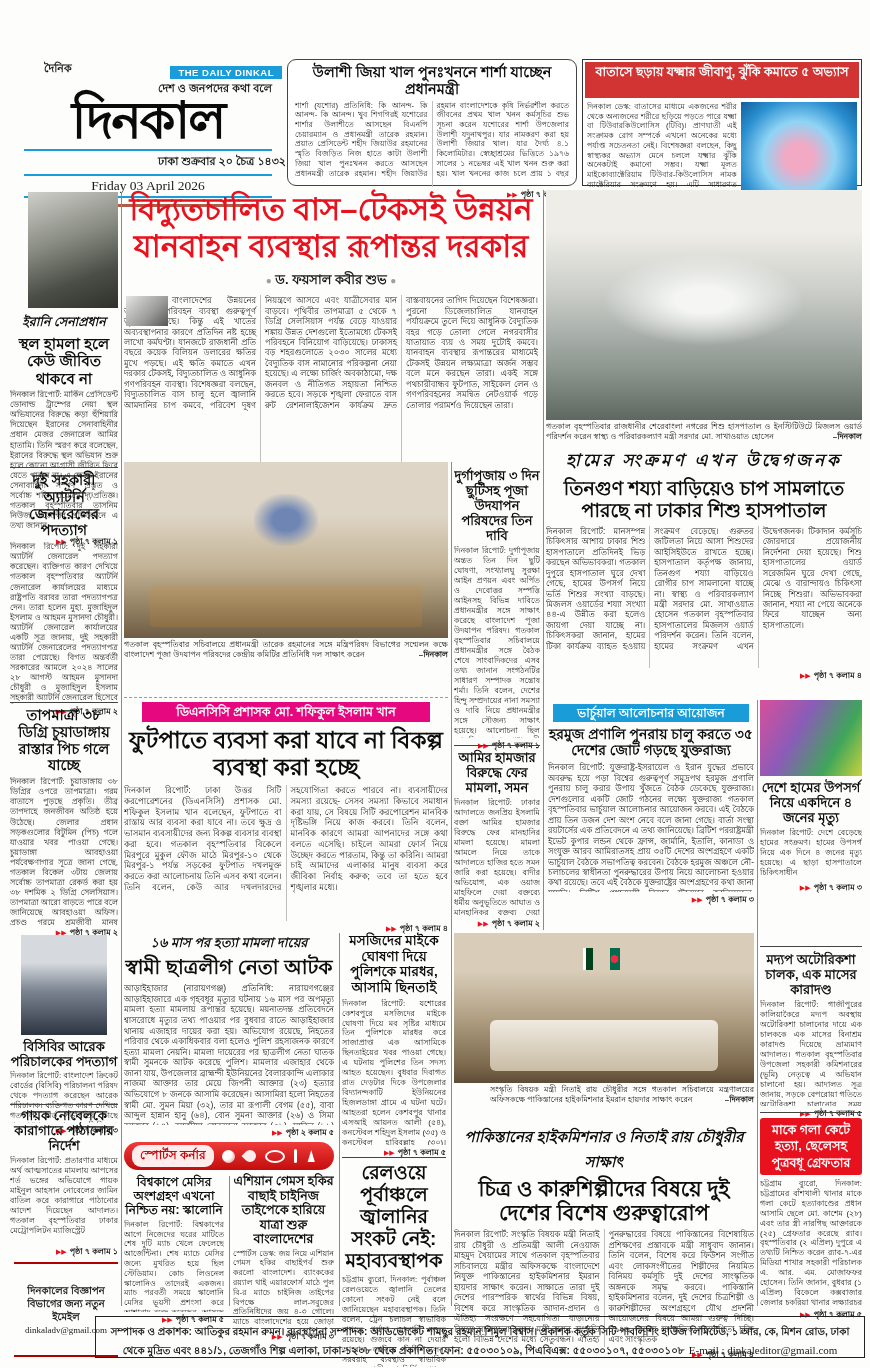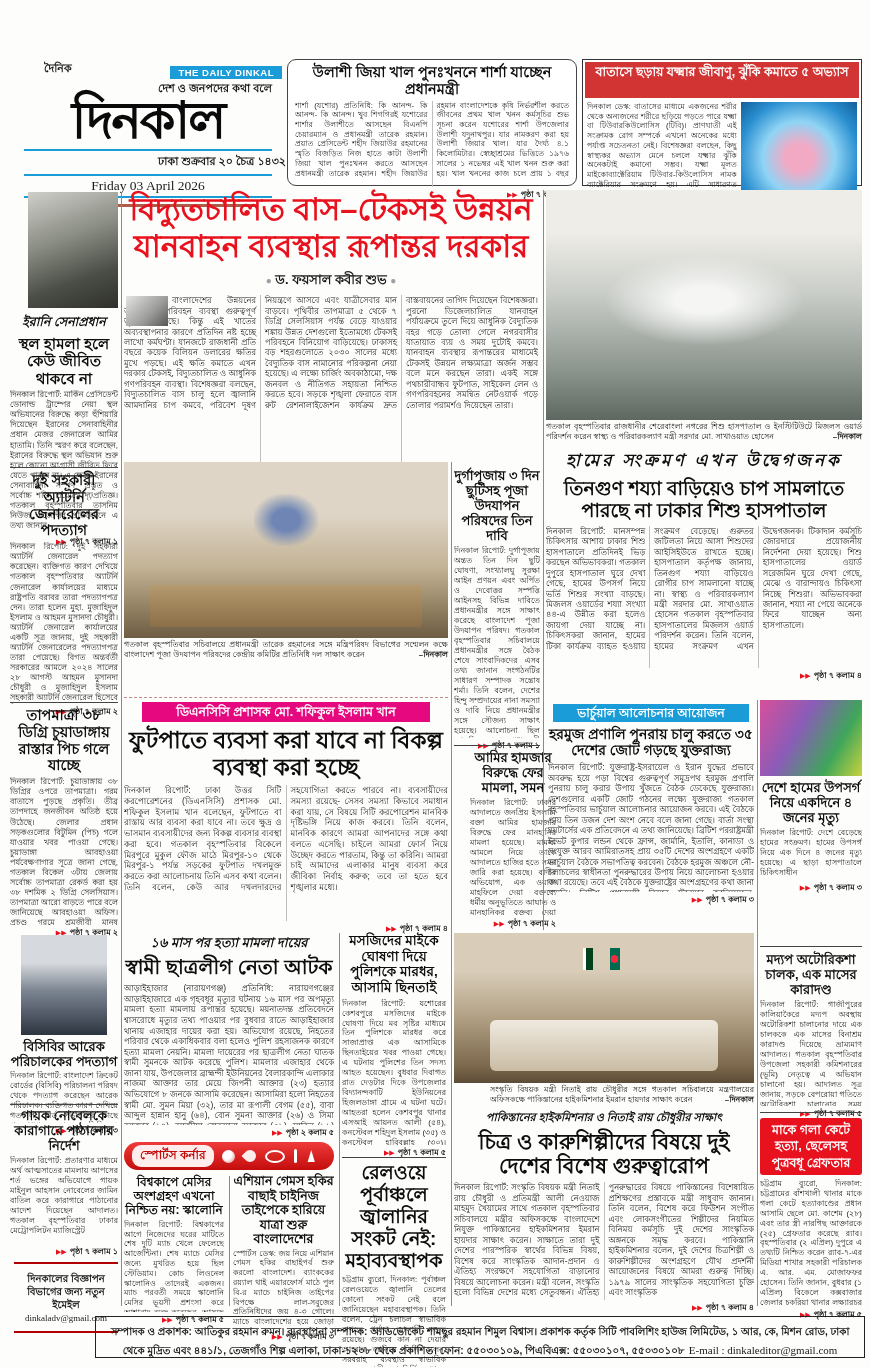--- a/index.html
+++ b/index.html
@@ -118,21 +118,21 @@
     <div class="bt cols2" style="height:136px;margin-top:5px;font-size:8.5px;">দিনকাল রিপোর্ট: ঢাকা উত্তর সিটি করপোরেশনের (ডিএনসিসি) প্রশাসক মো. শফিকুল ইসলাম খান বলেছেন, ফুটপাতে বা রাস্তায় আর ব্যবসা করা যাবে না। তবে ক্ষুদ্র ও ভাসমান ব্যবসায়ীদের জন্য বিকল্প ব্যবসার ব্যবস্থা করা হবে। গতকাল বৃহস্পতিবার বিকেলে মিরপুরে মুকুল ফৌজ মাঠে মিরপুর-১০ থেকে মিরপুর-১ পর্যন্ত সড়কের ফুটপাত দখলমুক্ত করতে করা আলোচনায় তিনি এসব কথা বলেন। তিনি বলেন, কেউ আর দখলদারদের সহযোগিতা করতে পারবে না। ব্যবসায়ীদের সমস্যা রয়েছে- সেসব সমস্যা কিভাবে সমাধান করা যায়, সে বিষয়ে সিটি করপোরেশন মানবিক দৃষ্টিভঙ্গি নিয়ে কাজ করবে। তিনি বলেন, মানবিক কারণে আমরা আপনাদের সঙ্গে কথা বলতে এসেছি। চাইলে আমরা ফোর্স নিয়ে উচ্ছেদ করতে পারতাম, কিন্তু তা করিনি। আমরা চাই আমাদের এলাকার মানুষ ব্যবসা করে জীবিকা নির্বাহ করুক; তবে তা হতে হবে শৃঙ্খলার মধ্যে।</div>
     <div class="more"><span class="jmp">▶▶</span><span>পৃষ্ঠা ৭ কলাম ৪</span></div>
   </div>
 
   <div class="abs" style="left:454px;top:468px;width:86px;">
     <div class="hl" style="font-size:13px;">দুর্গাপূজায় ৩ দিন ছুটিসহ পূজা উদযাপন পরিষদের তিন দাবি</div>
     <div class="bt" style="font-size:7.9px;height:192px;margin-top:3px;">দিনকাল রিপোর্ট: দুর্গাপূজায় অন্তত তিন দিন ছুটি ঘোষণা, সংখ্যালঘু সুরক্ষা আইন প্রণয়ন এবং অর্পিত ও দেবোত্তর সম্পত্তি আইনসহ বিভিন্ন দাবিতে প্রধানমন্ত্রীর সঙ্গে সাক্ষাৎ করেছে বাংলাদেশ পূজা উদযাপন পরিষদ। গতকাল বৃহস্পতিবার সচিবালয়ে প্রধানমন্ত্রীর সঙ্গে বৈঠক শেষে সাংবাদিকদের এসব তথ্য জানান সংগঠনটির সাধারণ সম্পাদক সন্তোষ শর্মা। তিনি বলেন, দেশের হিন্দু সম্প্রদায়ের নানা সমস্যা ও দাবি নিয়ে প্রধানমন্ত্রীর সঙ্গে সৌজন্য সাক্ষাৎ হয়েছে। আলোচনা ছিল আন্তরিক এবং প্রধানমন্ত্রী সব বিষয় মনোযোগ দিয়ে শুনে পর্যায়ক্রমে সমাধানের আশ্বাস দিয়েছেন। সন্তোষ শর্মা জানান, বৈঠকে জাতীয় জীবনের বিভিন্ন ক্ষেত্রে</div>
     <div class="more"><span class="jmp">▶▶</span><span>পৃষ্ঠা ৭ কলাম ১</span></div>
   </div>
 
-  <div class="abs" style="left:454px;top:750px;width:86px;margin-left:16px;">
+  <div class="abs" style="left:454px;top:750px;width:86px;">
     <div class="hl" style="font-size:13px;">আমির হামজার বিরুদ্ধে ফের মামলা, সমন</div>
     <div class="bt" style="font-size:7.9px;height:118px;margin-top:3px;">দিনকাল রিপোর্ট: ঢাকার আদালতে জনপ্রিয় ইসলামি বক্তা আমির হামজার বিরুদ্ধে ফের মানহানির মামলা হয়েছে। মামলা আমলে নিয়ে তাকে আদালতে হাজির হতে সমন জারি করা হয়েছে। বাদীর অভিযোগ, এক ওয়াজ মাহফিলে দেয়া বক্তব্যে ধর্মীয় অনুভূতিতে আঘাত ও মানহানিকর বক্তব্য দেয়া হয়েছে। আদালত আগামী ধার্য তারিখে তাকে হাজির হওয়ার নির্দেশ দিয়েছেন।</div>
     <div class="more"><span class="jmp">▶▶</span><span>পৃষ্ঠা ৭ কলাম ২</span></div>
   </div>
 
   <div class="abs" style="left:548px;top:704px;width:206px;">
     <div class="banner" style="background:#1a9cd8;height:18px;line-height:19px;font-size:12px;width:196px;margin:0 auto;">ভার্চুয়াল আলোচনার আয়োজন</div>
     <div class="hl" style="font-size:14px;margin-top:4px;">হরমুজ প্রণালি পুনরায় চালু করতে ৩৫ দেশের জোট গড়ছে যুক্তরাজ্য</div>
     <div class="bt" style="height:130px;margin-top:4px;">দিনকাল রিপোর্ট: যুক্তরাষ্ট্র-ইসরায়েল ও ইরান যুদ্ধের প্রভাবে অবরুদ্ধ হয়ে পড়া বিশ্বের গুরুত্বপূর্ণ সমুদ্রপথ হরমুজ প্রণালি পুনরায় চালু করার উপায় খুঁজতে বৈঠক ডেকেছে যুক্তরাজ্য। দেশগুলোর একটি জোট গঠনের লক্ষ্যে যুক্তরাজ্য গতকাল বৃহস্পতিবার ভার্চুয়াল আলোচনার আয়োজন করবে। এই বৈঠকে প্রায় তিন ডজন দেশ অংশ নেবে বলে জানা গেছে। বার্তা সংস্থা রয়টার্সের এক প্রতিবেদনে এ তথ্য জানিয়েছে। ব্রিটিশ পররাষ্ট্রমন্ত্রী ইভেট কুপার লন্ডন থেকে ফ্রান্স, জার্মানি, ইতালি, কানাডা ও সংযুক্ত আরব আমিরাতসহ প্রায় ৩৫টি দেশের অংশগ্রহণে একটি ভার্চুয়াল বৈঠকে সভাপতিত্ব করবেন। বৈঠকে হরমুজ অঞ্চলে নৌ-চলাচলের স্বাধীনতা পুনরুদ্ধারের উপায় নিয়ে আলোচনা হওয়ার কথা রয়েছে। তবে এই বৈঠকে যুক্তরাষ্ট্রের অংশগ্রহণের কথা জানা যায়নি। ব্রিটিশ প্রধানমন্ত্রী কিয়ার স্টারমার জানিয়েছেন, পররাষ্ট্রমন্ত্রী ইভেট কুপারের সভাপতিত্বে এই বৈঠকে নৌ-চলাচলের</div>
     <div class="more"><span class="jmp">▶▶</span><span>পৃষ্ঠা ৭ কলাম ৩</span></div>
@@ -157,21 +157,21 @@
     <div class="bt" style="font-size:7.9px;height:52px;margin-top:2px;">দিনকাল রিপোর্ট: বাংলাদেশ ক্রিকেট বোর্ডের (বিসিবি) পরিচালনা পরিষদ থেকে পদত্যাগ করেছেন আরেক পরিচালক। ব্যক্তিগত কারণ দেখিয়ে গতকাল বোর্ড সভাপতির কাছে পদত্যাগপত্র জমা দেন তিনি। এ নিয়ে চলতি মেয়াদে বোর্ডের তিনজন পরিচালক দায়িত্ব ছাড়লেন।</div>
     <div class="more"><span class="jmp">▶▶</span><span>পৃষ্ঠা ৭ কলাম ৩</span></div>
   </div>
 
   <div class="abs" style="left:10px;top:1108px;width:108px;">
     <div class="hl" style="font-size:13px;">গায়ক নোবেলকে কারাগারে পাঠানোর নির্দেশ</div>
     <div class="bt" style="font-size:7.9px;height:88px;margin-top:3px;">দিনকাল রিপোর্ট: প্রতারণার মাধ্যমে অর্থ আত্মসাতের মামলায় আপসের শর্ত ভঙ্গের অভিযোগে গায়ক মাইনুল আহসান নোবেলের জামিন বাতিল করে কারাগারে পাঠানোর আদেশ দিয়েছেন আদালত। গতকাল বৃহস্পতিবার ঢাকার মেট্রোপলিটন ম্যাজিস্ট্রেট</div>
     <div class="more"><span class="jmp">▶▶</span><span>পৃষ্ঠা ৭ কলাম ১</span></div>
   </div>
 
-  <div class="abs" style="left:14px;top:1262px;width:100px;border-top:2px solid #b00000;border-bottom:2px solid #b00000;padding:8px 2px;text-align:center;">
+  <div class="abs" style="left:14px;top:1262px;width:100px;border-top:2px solid #b00000;border-bottom:2px solid #b00000;padding:20px 2px;text-align:center;">
     <div style="font-size:10px;font-weight:bold;line-height:1.3;">দিনকালের বিজ্ঞাপন বিভাগের জন্য নতুন ইমেইল</div>
     <div class="serif" style="font-size:9px;margin-top:2px;">dinkaladv@gmail.com</div>
   </div>
 
   <div class="abs" style="left:124px;top:933px;width:210px;">
     <div class="kicker" style="font-size:13px;">১৬ মাস পর হত্যা মামলা দায়ের</div>
     <div class="hl" style="font-size:20px;margin-top:2px;">স্বামী ছাত্রলীগ নেতা আটক</div>
     <div class="bt" style="font-size:8.4px;height:142px;margin-top:4px;">আড়াইহাজার (নারায়ণগঞ্জ) প্রতিনিধি: নারায়ণগঞ্জের আড়াইহাজারে এক গৃহবধূর মৃত্যুর ঘটনায় ১৬ মাস পর অপমৃত্যু মামলা হত্যা মামলায় রূপান্তর হয়েছে। ময়নাতদন্ত প্রতিবেদনে শ্বাসরোধে মৃত্যুর তথ্য পাওয়ার পর বুধবার রাতে আড়াইহাজার থানায় এজাহার দায়ের করা হয়। অভিযোগ রয়েছে, নিহতের পরিবার থেকে একাধিকবার বলা হলেও পুলিশ রহস্যজনক কারণে হত্যা মামলা নেয়নি। মামলা দায়েরের পর ছাত্রলীগ নেতা ঘাতক স্বামী সুমনকে আটক করেছে পুলিশ। মামলার এজাহার থেকে জানা যায়, উপজেলার ব্রাহ্মন্দী ইউনিয়নের বৈলারকান্দি এলাকার নাজমা আক্তার তার মেয়ে জিপনী আক্তার (২৩) হত্যার অভিযোগে ৮ জনকে আসামি করেছেন। আসামিরা হলো নিহতের স্বামী মো. সুমন মিয়া (৩২), তার মা রূপালী বেগম (৫৫), বাবা আব্দুল হান্নান হানু (৬৪), বোন সুমনা আক্তার (২৬) ও সিমা আক্তার (২৪), আত্মীয়া রোকসানা আক্তার (৩৯), সাকিন (১৯) এবং মাইনুল হক (২৮)। প্রধান আসামি সুমন মিয়া সরকারি সফর আলী কলেজের সাবেক জিএস ও ছাত্রলীগ নেতা। এজাহারে বলা হয়, ২০২৩ সালের ৭ জুলাই পারিবারিকভাবে জিপনীর সঙ্গে সুমনের বিয়ে হয়। বিয়ের পর থেকে যৌতুকের দাবিতে তাকে শারীরিক ও মানসিক</div>
     <div class="more"><span class="jmp">▶▶</span><span>পৃষ্ঠা ২ কলাম ৫</span></div>
   </div>
@@ -211,21 +211,21 @@
     <div class="more"><span class="jmp">▶▶</span><span>পৃষ্ঠা ৭ কলাম ১</span></div>
   </div>
 
   <div class="abs" style="left:454px;top:933px;width:300px;">
     <div class="photo" style="width:300px;height:150px;background:linear-gradient(#d9cdb9 0 25%,#b3a286 55%,#7d6a4e 88%,#5d4c36);">
       <div style="position:absolute;left:43%;top:10%;width:10px;height:22px;background:linear-gradient(90deg,#fff 30%,#01411c 30%);"></div>
       <div style="position:absolute;left:52%;top:10%;width:10px;height:22px;background:radial-gradient(circle at 45% 50%,#f42a41 0 32%,#006a4e 33%);"></div>
       <div style="position:absolute;left:12%;bottom:8%;width:76%;height:34%;background:linear-gradient(#efe9df,#c9bca4);border-radius:6px;"></div>
     </div>
     <div class="caption" style="margin-top:2px;margin-left:36px;"><span>সংস্কৃতি বিষয়ক মন্ত্রী নিতাই রায় চৌধুরীর সঙ্গে গতকাল সচিবালয়ে মন্ত্রণালয়ের অফিসকক্ষে পাকিস্তানের হাইকমিশনার ইমরান হায়দার সাক্ষাৎ করেন</span> <span class="credit">–দিনকাল</span></div>
-    <div class="kicker" style="font-size:11px;margin-top:4px;">পাকিস্তানের হাইকমিশনার ও নিতাই রায় চৌধুরীর সাক্ষাৎ</div>
+    <div class="kicker" style="font-size:15px;margin-top:20px;">পাকিস্তানের হাইকমিশনার ও নিতাই রায় চৌধুরীর সাক্ষাৎ</div>
     <div class="hl" style="font-size:21px;margin-top:2px;">চিত্র ও কারুশিল্পীদের বিষয়ে দুই দেশের বিশেষ গুরুত্বারোপ</div>
     <div class="bt cols2" style="height:118px;margin-top:4px;">দিনকাল রিপোর্ট: সংস্কৃতি বিষয়ক মন্ত্রী নিতাই রায় চৌধুরী ও প্রতিমন্ত্রী আলী নেওয়াজ মাহমুদ খৈয়ামের সাথে গতকাল বৃহস্পতিবার সচিবালয়ে মন্ত্রীর অফিসকক্ষে বাংলাদেশে নিযুক্ত পাকিস্তানের হাইকমিশনার ইমরান হায়দার সাক্ষাৎ করেন। সাক্ষাতে তারা দুই দেশের পারস্পরিক স্বার্থের বিভিন্ন বিষয়, বিশেষ করে সাংস্কৃতিক আদান-প্রদান ও ঐতিহ্য সংরক্ষণে সহযোগিতা বাড়ানোর বিষয়ে আলোচনা করেন। মন্ত্রী বলেন, সংস্কৃতি হলো বিভিন্ন দেশের মধ্যে সেতুবন্ধন। ঐতিহ্য পুনরুদ্ধারের বিষয়ে পাকিস্তানের বিশেষায়িত প্রশিক্ষণের প্রস্তাবকে মন্ত্রী সাধুবাদ জানান। তিনি বলেন, বিশেষ করে ফিউশন সংগীত এবং লোকসংগীতের শিল্পীদের নিয়মিত বিনিময় কর্মসূচি দুই দেশের সাংস্কৃতিক অঙ্গনকে সমৃদ্ধ করবে। পাকিস্তানি হাইকমিশনার বলেন, দুই দেশের চিত্রশিল্পী ও কারুশিল্পীদের অংশগ্রহণে যৌথ প্রদর্শনী আয়োজনের বিষয়ে আমরা গুরুত্ব দিচ্ছি। ১৯৭৯ সালের সাংস্কৃতিক সহযোগিতা চুক্তি এবং সাংস্কৃতিক</div>
     <div class="more"><span class="jmp">▶▶</span><span>পৃষ্ঠা ৭ কলাম ৪</span></div>
   </div>
 
   <div class="abs" style="left:760px;top:1118px;width:102px;">
     <div class="redbox-hl" style="font-size:12.5px;line-height:1.3;padding:4px 2px;border-radius:3px;">মাকে গলা কেটে হত্যা, ছেলেসহ পুত্রবধূ গ্রেফতার</div>
     <div class="bt" style="font-size:7.9px;height:128px;margin-top:4px;">চট্টগ্রাম ব্যুরো, দিনকাল: চট্টগ্রামের বাঁশখালী থানার মাকে গলা কেটে হত্যাকাণ্ডের প্রধান আসামি ছেলে মো. কাশেম (২৮) এবং তার স্ত্রী নারগিছ আক্তারকে (২৫) গ্রেফতার করেছে র‍্যাব। বৃহস্পতিবার (২ এপ্রিল) দুপুরে এ তথ্যটি নিশ্চিত করেন র‍্যাব-৭-এর মিডিয়া শাখার সহকারী পরিচালক এ. আর. এম. মোজাফফর হোসেন। তিনি জানান, বুধবার (১ এপ্রিল) বিকেলে কক্সবাজার জেলার চকরিয়া থানার লক্ষ্যারচর ইউনিয়ন</div>
     <div class="more"><span class="jmp">▶▶</span><span>পৃষ্ঠা ৭ কলাম ৫</span></div>
   </div>

